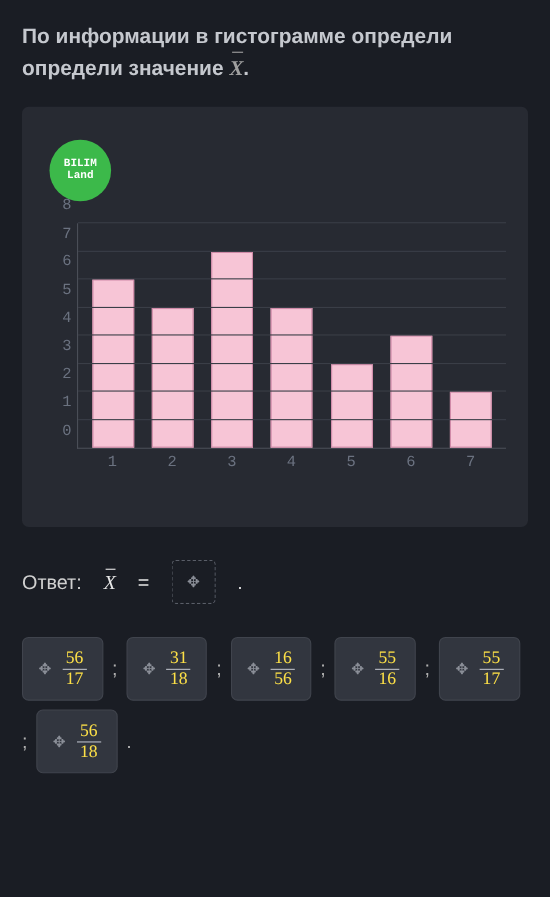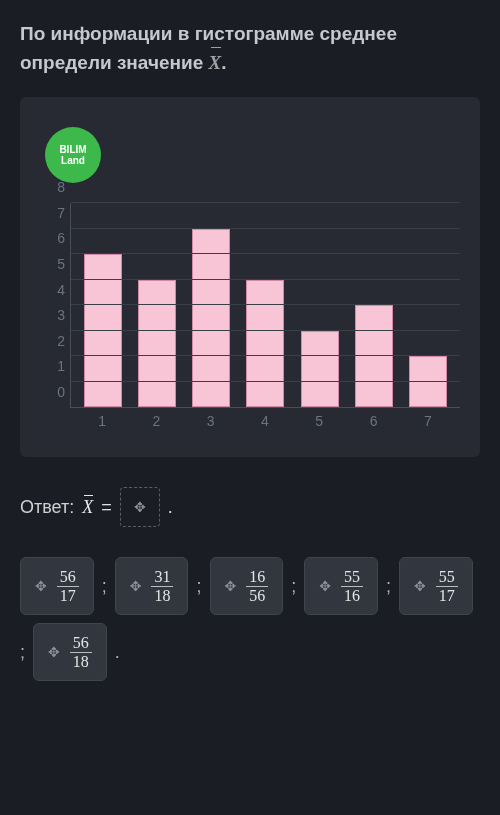--- a/index.html
+++ b/index.html
@@ -31,23 +31,24 @@
       position: absolute;
       top: -2px;
       left: 2px;
       right: 0;
       height: 1px;
       background: currentColor;
     }
     .chart-area {
       background: #272a32;
       border-radius: 6px;
-      padding: 20px 10px 24px 10px;
+      padding: 20px 10px 46px 10px;
       margin-bottom: 30px;
       position: relative;
+      font-family: Liberation Mono, monospace;
     }
     .logo {
       width: 56px;
       height: 56px;
       background: #3cb94a;
       border-radius: 50%;
       display: flex;
       align-items: center;
       justify-content: center;
       flex-direction: column;
@@ -123,21 +124,21 @@
     .x-label {
       width: 38px;
       text-align: center;
       font-size: 14px;
       color: #6b7280;
       padding-top: 5px;
     }
     .answer-row {
       display: flex;
       align-items: center;
-      gap: 8px;
+      gap: 20px;
       font-size: 18px;
       margin-bottom: 30px;
     }
     .answer-label { color: #d0d0d0; }
     .answer-xbar { color: #e8e8e8; }
     .dropzone {
       width: 40px;
       height: 40px;
       border: 1px dashed #5a5e68;
       border-radius: 4px;
@@ -164,33 +165,33 @@
     }
     .drag-icon {
       color: #8b8f98;
       font-size: 14px;
     }
     .fraction {
       display: inline-flex;
       flex-direction: column;
       align-items: center;
       font-family: 'Times New Roman', serif;
-      color: #e5e5e5;
+      color: #fde047;
       font-size: 16px;
       line-height: 1.1;
     }
     .frac-num { border-bottom: 1px solid #b8bcc5; padding: 0 3px; }
     .frac-den { padding: 0 3px; }
     .sep { color: #b0b0b0; font-size: 18px; }
   </style>
 </head>
 <body>
 
 <div class="question">
-  <span>По информации в гистограмме среднее</span><br>
+  <span>По информации в гистограмме определи</span><br>
   <span>определи значение </span><span class="xbar">X</span><span>.</span>
 </div>
 
 <div class="chart-area">
   <div class="logo">
     <div>BILIM</div>
     <div>Land</div>
   </div>
   <div class="chart">
     <div class="y-axis">

